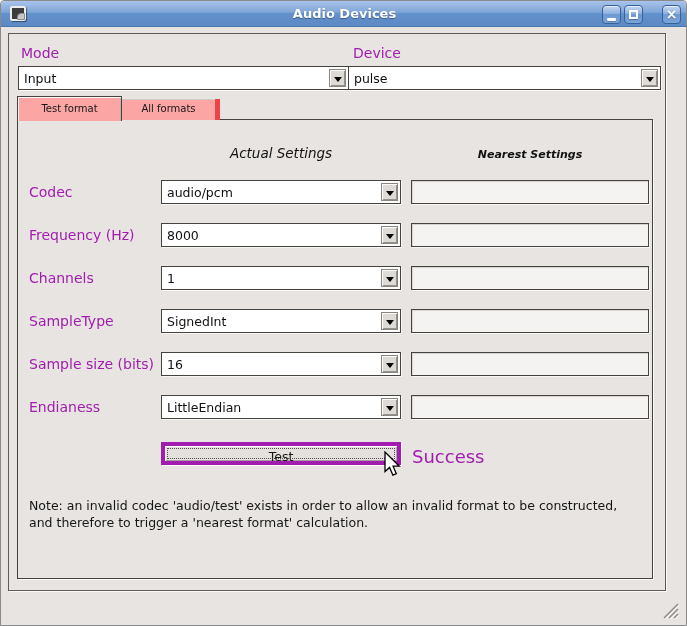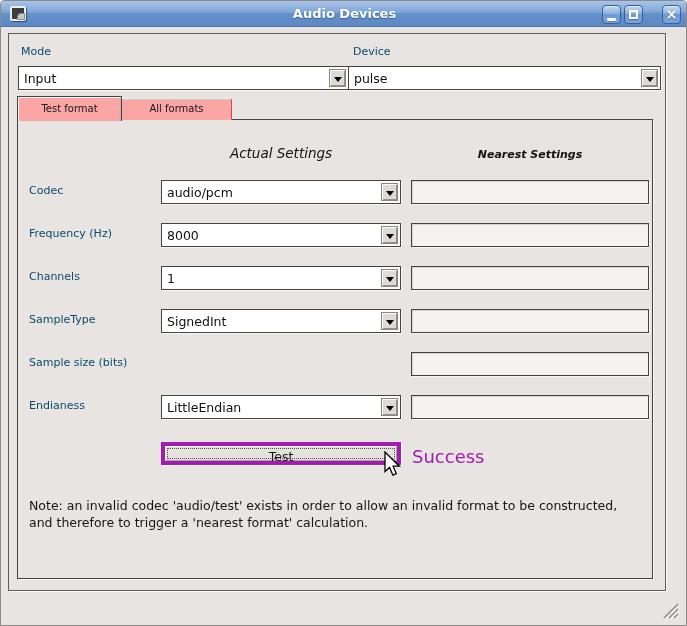--- a/index.html
+++ b/index.html
@@ -32,43 +32,43 @@
   .glyph-max { position:absolute; left:4px; top:4px; width:9px; height:9px;
     border:2px solid #fff; box-shadow:0 1px 1px rgba(0,0,0,.25); }
   .glyph-close { position:absolute; left:0; top:0; width:17px; height:17px;
     color:#fff; font-size:14px; font-weight:bold; line-height:17px;
     text-align:center; text-shadow:0 1px 1px rgba(0,0,0,.3); }
 
   
   .frame { position:absolute; left:7px; top:32px; width:658px; height:558px;
     border:1px solid #5f5b57; box-shadow:1px 1px 0 #fbfaf9; }
 
-  .lbl { position:absolute; color:#0c4a6e; font-size:11px; white-space:nowrap; }
+  .lbl { position:absolute; color:#a21caf; font-size:14px; white-space:nowrap; }
 
   
   .combo { position:absolute; height:24px; background:#ffffff;
     border:1px solid #46423e; box-shadow:1px 1px 0 rgba(255,255,255,.7); }
   .combo-value { position:absolute; left:5px; top:4px; font-size:12.5px; color:#101010;
     white-space:nowrap; }
   .combo-btn { position:absolute; right:2px; top:2px; width:17px; height:18px;
     background:#dedbd7; border:1px solid #8a857f;
     box-shadow:inset 1px 1px 0 #fbfaf9, inset -1px -1px 0 #95918b; }
   .combo-arrow { position:absolute; left:4px; top:7px; width:0; height:0;
     border-left:4px solid transparent; border-right:4px solid transparent;
     border-top:5px solid #000; }
 
   
   .tabbar { position:absolute; left:8px; top:62px; height:25px; z-index:3; }
   .tab { position:absolute; text-align:center; font-size:10px; color:#161616;
     background:#fca5a5; }
   .tab-active { left:0; top:0; width:105px; height:25px; line-height:24px;
     border:1px solid #46423e; border-bottom:none;
     box-shadow:inset 1px 1px 0 #fbfaf9, inset -1px 0 0 #b9b5b0; }
-  .tab-inactive { left:105px; top:3px; width:110px; height:21px; line-height:20px;
-    border-right:1px solid #ef4444; box-shadow:inset 0 1px 0 #cfccc8; }
+  .tab-inactive { left:105px; top:3px; width:98px; height:21px; line-height:20px;
+    border-right:5px solid #ef4444; box-shadow:inset 0 1px 0 #cfccc8; }
 
   
   .pane { position:absolute; left:8px; top:85px; width:636px; height:460px;
     border:1px solid #46423e; box-shadow:1px 1px 0 #fbfaf9; background:#e7e4e1;
     z-index:1; }
   .col-head-actual { position:absolute; left:143px; top:25px; width:240px;
     text-align:center; font-style:italic; font-size:13.5px; color:#121212; }
   .col-head-nearest { position:absolute; left:393px; top:28px; width:238px;
     text-align:center; font-style:italic; font-weight:bold; font-size:11px; color:#121212; }
   .row-label { left:11px; }
@@ -173,20 +173,26 @@
       <span class="lbl row-label" style="top:193px;text-align:right;">SampleType</span>
       <div class="combo row-combo" style="top:189px;">
         <span class="combo-value">SignedInt</span>
         <span class="combo-btn">
             <span class="combo-arrow"></span>
           </span>
       </div>
       <div class="nfield" style="top:189px;"></div>
 
       <span class="lbl row-label" style="top:236px;">Sample size (bits)</span>
+      <div class="combo row-combo" style="top:232px;">
+        <span class="combo-value">16</span>
+        <span class="combo-btn">
+            <span class="combo-arrow"></span>
+          </span>
+      </div>
       <div class="nfield" style="top:232px;"></div>
 
       <span class="lbl row-label" style="top:279px;">Endianess</span>
       <div class="combo row-combo" style="top:275px;">
         <span class="combo-value">LittleEndian</span>
         <span class="combo-btn">
             <span class="combo-arrow"></span>
           </span>
       </div>
       <div class="nfield" style="top:275px;"></div>

